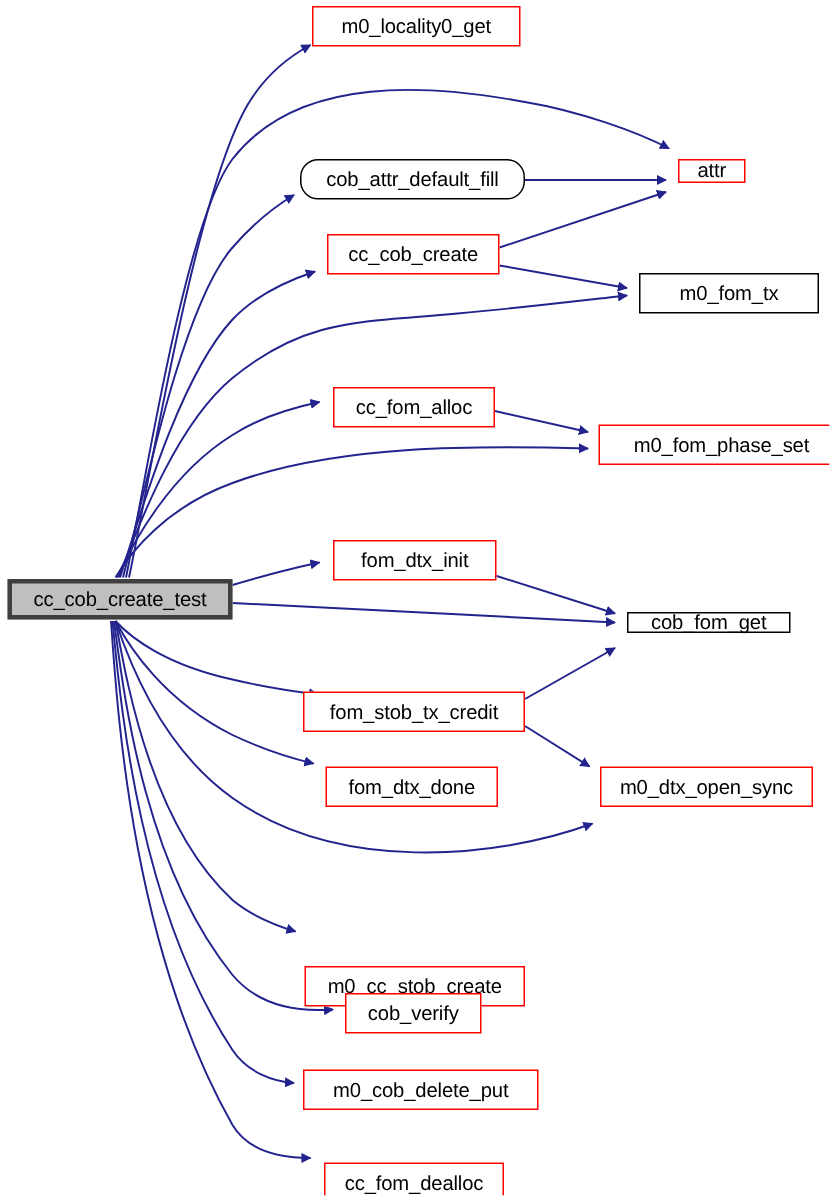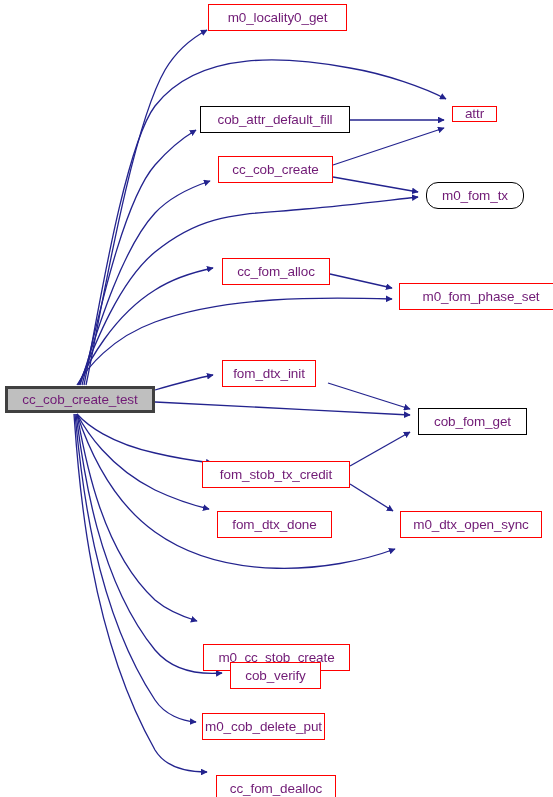--- a/index.html
+++ b/index.html
@@ -26,21 +26,21 @@
   .node {
     position: absolute;
     box-sizing: border-box;
     display: flex;
     align-items: center;
     justify-content: center;
     background: #ffffff;
     border: 1px solid #ff0000;
     font-size: 13.5px;
     line-height: 1;
-    color: #701a75;
+    color: #000000;
     white-space: nowrap;
     letter-spacing: -0.1px;
   }
   .node.black {
     border: 1px solid #000000;
   }
   .node.current {
     border: 3px solid #404040;
     background: #bfbfbf;
   }
@@ -88,60 +88,60 @@
       </g>
   </svg>
 
   <div id="node-group">
       <div class="node current" style="left: 5px; top: 386px; width: 150px; height: 27px;">
         <span class="node-label">cc_cob_create_test</span>
       </div>
       <div class="node" style="left: 208px; top: 4px; width: 139px; height: 27px;">
         <span class="node-label">m0_locality0_get</span>
       </div>
-      <div class="node black" style="left: 200px; top: 106px; width: 150px; height: 27px;">
+      <div class="node black" style="left: 200px; top: 106px; width: 150px; height: 27px; border-radius: 12px;">
         <span class="node-label">cob_attr_default_fill</span>
       </div>
       <div class="node" style="left: 452px; top: 106px; width: 45px; height: 16px;">
         <span class="node-label">attr</span>
       </div>
       <div class="node" style="left: 218px; top: 156px; width: 115px; height: 27px;">
         <span class="node-label">cc_cob_create</span>
       </div>
-      <div class="node black" style="left: 426px; top: 182px; width: 98px; height: 27px; border-radius: 12px;">
+      <div class="node black" style="left: 426px; top: 182px; width: 120px; height: 27px;">
         <span class="node-label">m0_fom_tx</span>
       </div>
       <div class="node" style="left: 222px; top: 258px; width: 108px; height: 27px; justify-content: center;">
         <span class="node-label">cc_fom_alloc</span>
       </div>
       <div class="node" style="left: 399px; top: 283px; width: 164px; height: 27px;">
         <span class="node-label">m0_fom_phase_set</span>
       </div>
-      <div class="node" style="left: 222px; top: 360px; width: 94px; height: 27px;">
+      <div class="node" style="left: 222px; top: 360px; width: 109px; height: 27px;">
         <span class="node-label">fom_dtx_init</span>
       </div>
-      <div class="node black" style="left: 418px; top: 408px; width: 109px; height: 27px;">
+      <div class="node black" style="left: 418px; top: 408px; width: 109px; height: 14px;">
         <span class="node-label">cob_fom_get</span>
       </div>
       <div class="node" style="left: 202px; top: 461px; width: 148px; height: 27px;">
         <span class="node-label">fom_stob_tx_credit</span>
       </div>
       <div class="node" style="left: 217px; top: 511px; width: 115px; height: 27px;">
         <span class="node-label">fom_dtx_done</span>
       </div>
       <div class="node" style="left: 400px; top: 511px; width: 142px; height: 27px;">
         <span class="node-label">m0_dtx_open_sync</span>
       </div>
       <div class="node" style="left: 203px; top: 644px; width: 147px; height: 27px;">
         <span class="node-label">m0_cc_stob_create</span>
       </div>
       <div class="node" style="left: 230px; top: 662px; width: 91px; height: 27px;">
         <span class="node-label">cob_verify</span>
       </div>
-      <div class="node" style="left: 202px; top: 713px; width: 123px; height: 27px; text-align: right;">
+      <div class="node" style="left: 202px; top: 713px; width: 157px; height: 27px; text-align: right;">
         <span class="node-label">m0_cob_delete_put</span>
       </div>
       <div class="node" style="left: 216px; top: 763px; width: 120px; height: 27px; margin-top: 12px;">
         <span class="node-label">cc_fom_dealloc</span>
       </div>
     </div>
 
 </div>
 
 </body></html>

